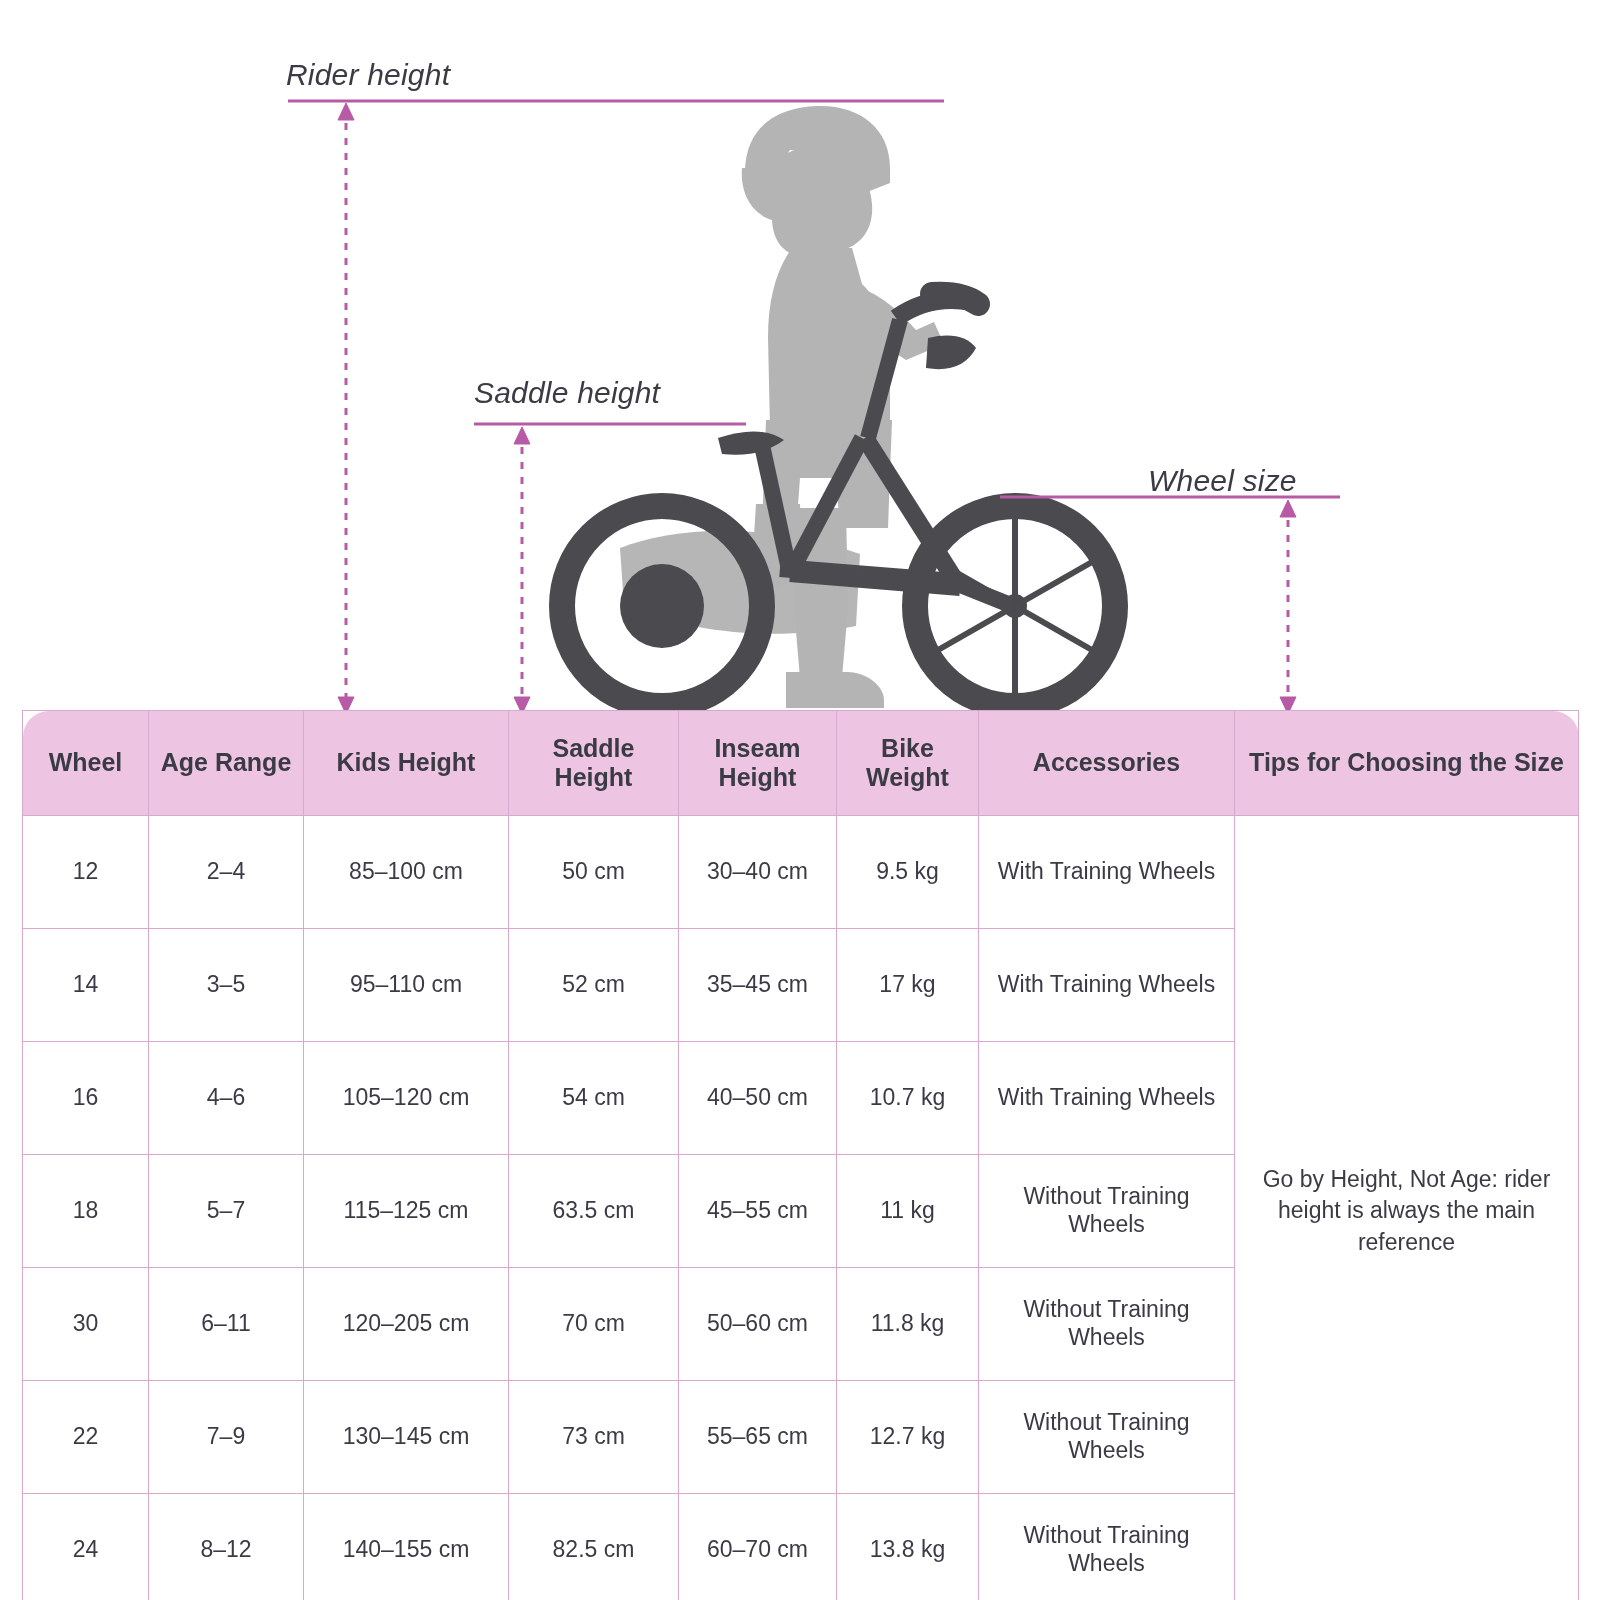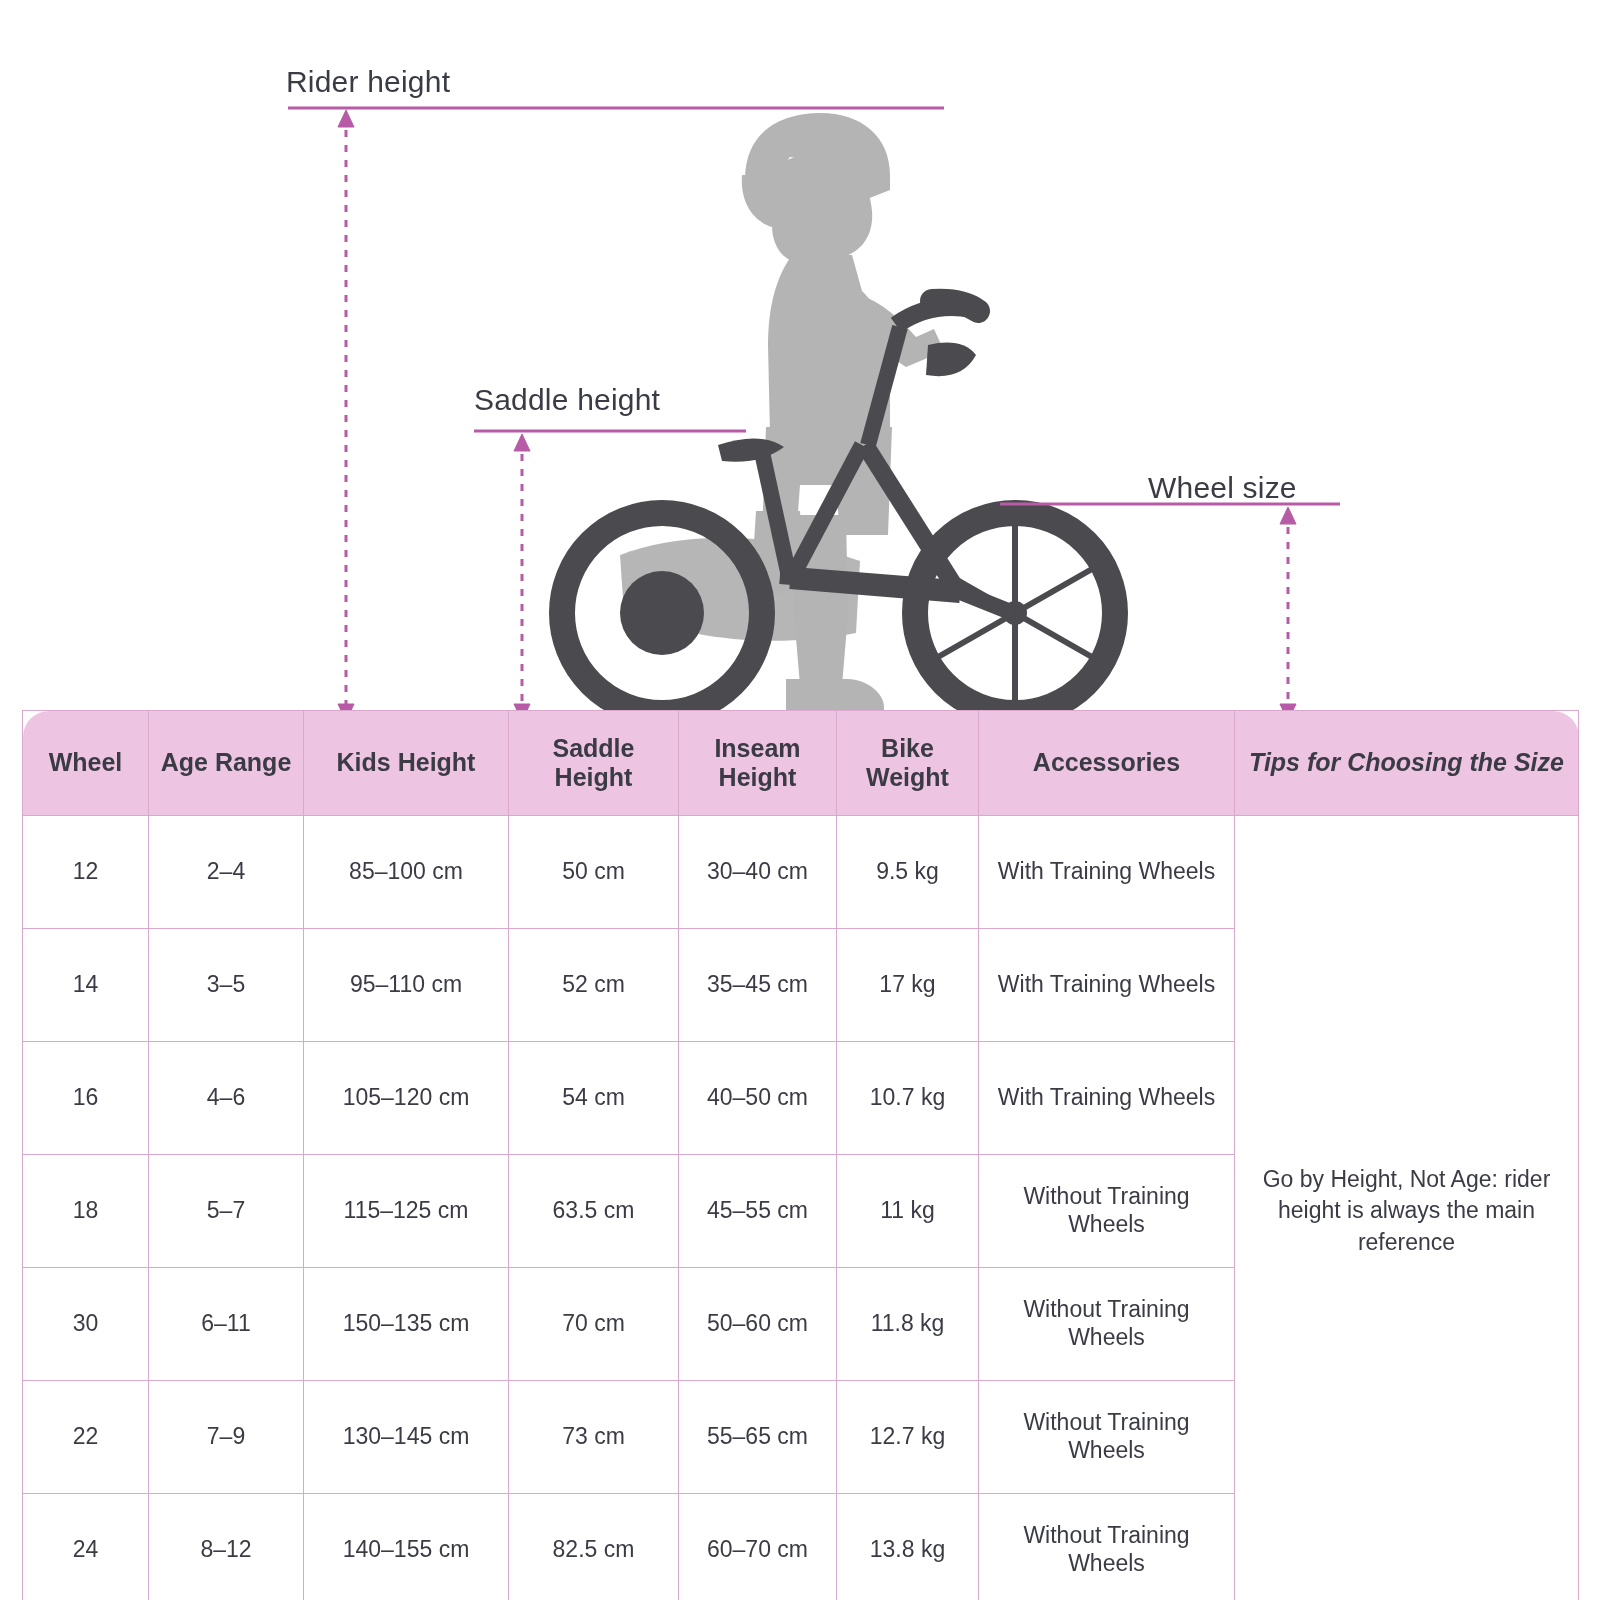--- a/index.html
+++ b/index.html
@@ -13,23 +13,24 @@
     font-family: "Liberation Sans", sans-serif;
     color: #3b3b46;
     position: relative;
     overflow: hidden;
   }
 
   
   #illustration {
     position: absolute;
     left: 0;
-    top: 15px;
+    top: 8px;
     width: 1600px;
     height: 720px;
+    font-style: italic;
   }
   .annot-label {
     position: absolute;
     font-size: 30px;
     color: #3b3b46;
     white-space: nowrap;
     letter-spacing: 0.2px;
   }
   #rider-label { left: 286px; top: 50px; }
   #saddle-label { left: 474px; top: 368px; }
@@ -66,21 +67,21 @@
     line-height: 1.2;
     background: #ffffff;
   }
   #size-table .tips-cell {
     font-size: 23px;
     line-height: 1.35;
     padding: 0 22px;
   }
   
   #size-table thead th:first-child { border-top-left-radius: 26px; }
-  #size-table thead th:last-child { border-top-right-radius: 26px; font-style: italic; }
+  #size-table thead th:last-child { border-top-right-radius: 26px; }
   #size-table tbody tr:last-child td:first-child { border-bottom-left-radius: 26px; }
   #size-table tbody tr:last-child td:last-child { border-bottom-right-radius: 26px; }
 
   .c-size { width: 126px; }
   .c-age { width: 155px; }
   .c-kids { width: 205px; }
   .c-saddle { width: 170px; }
   .c-inseam { width: 158px; }
   .c-weight { width: 142px; }
   .c-acc { width: 256px; }
@@ -233,21 +234,21 @@
       <td>5–7</td>
       <td>115–125 cm</td>
       <td>63.5 cm</td>
       <td>45–55 cm</td>
       <td>11 kg</td>
       <td>Without Training Wheels</td>
     </tr>
     <tr>
       <td>30</td>
       <td>6–11</td>
-      <td>150–135 cm</td>
+      <td>120–205 cm</td>
       <td>70 cm</td>
       <td>50–60 cm</td>
       <td>11.8 kg</td>
       <td>Without Training Wheels</td>
     </tr>
     <tr>
       <td>22</td>
       <td>7–9</td>
       <td>130–145 cm</td>
       <td>73 cm</td>

